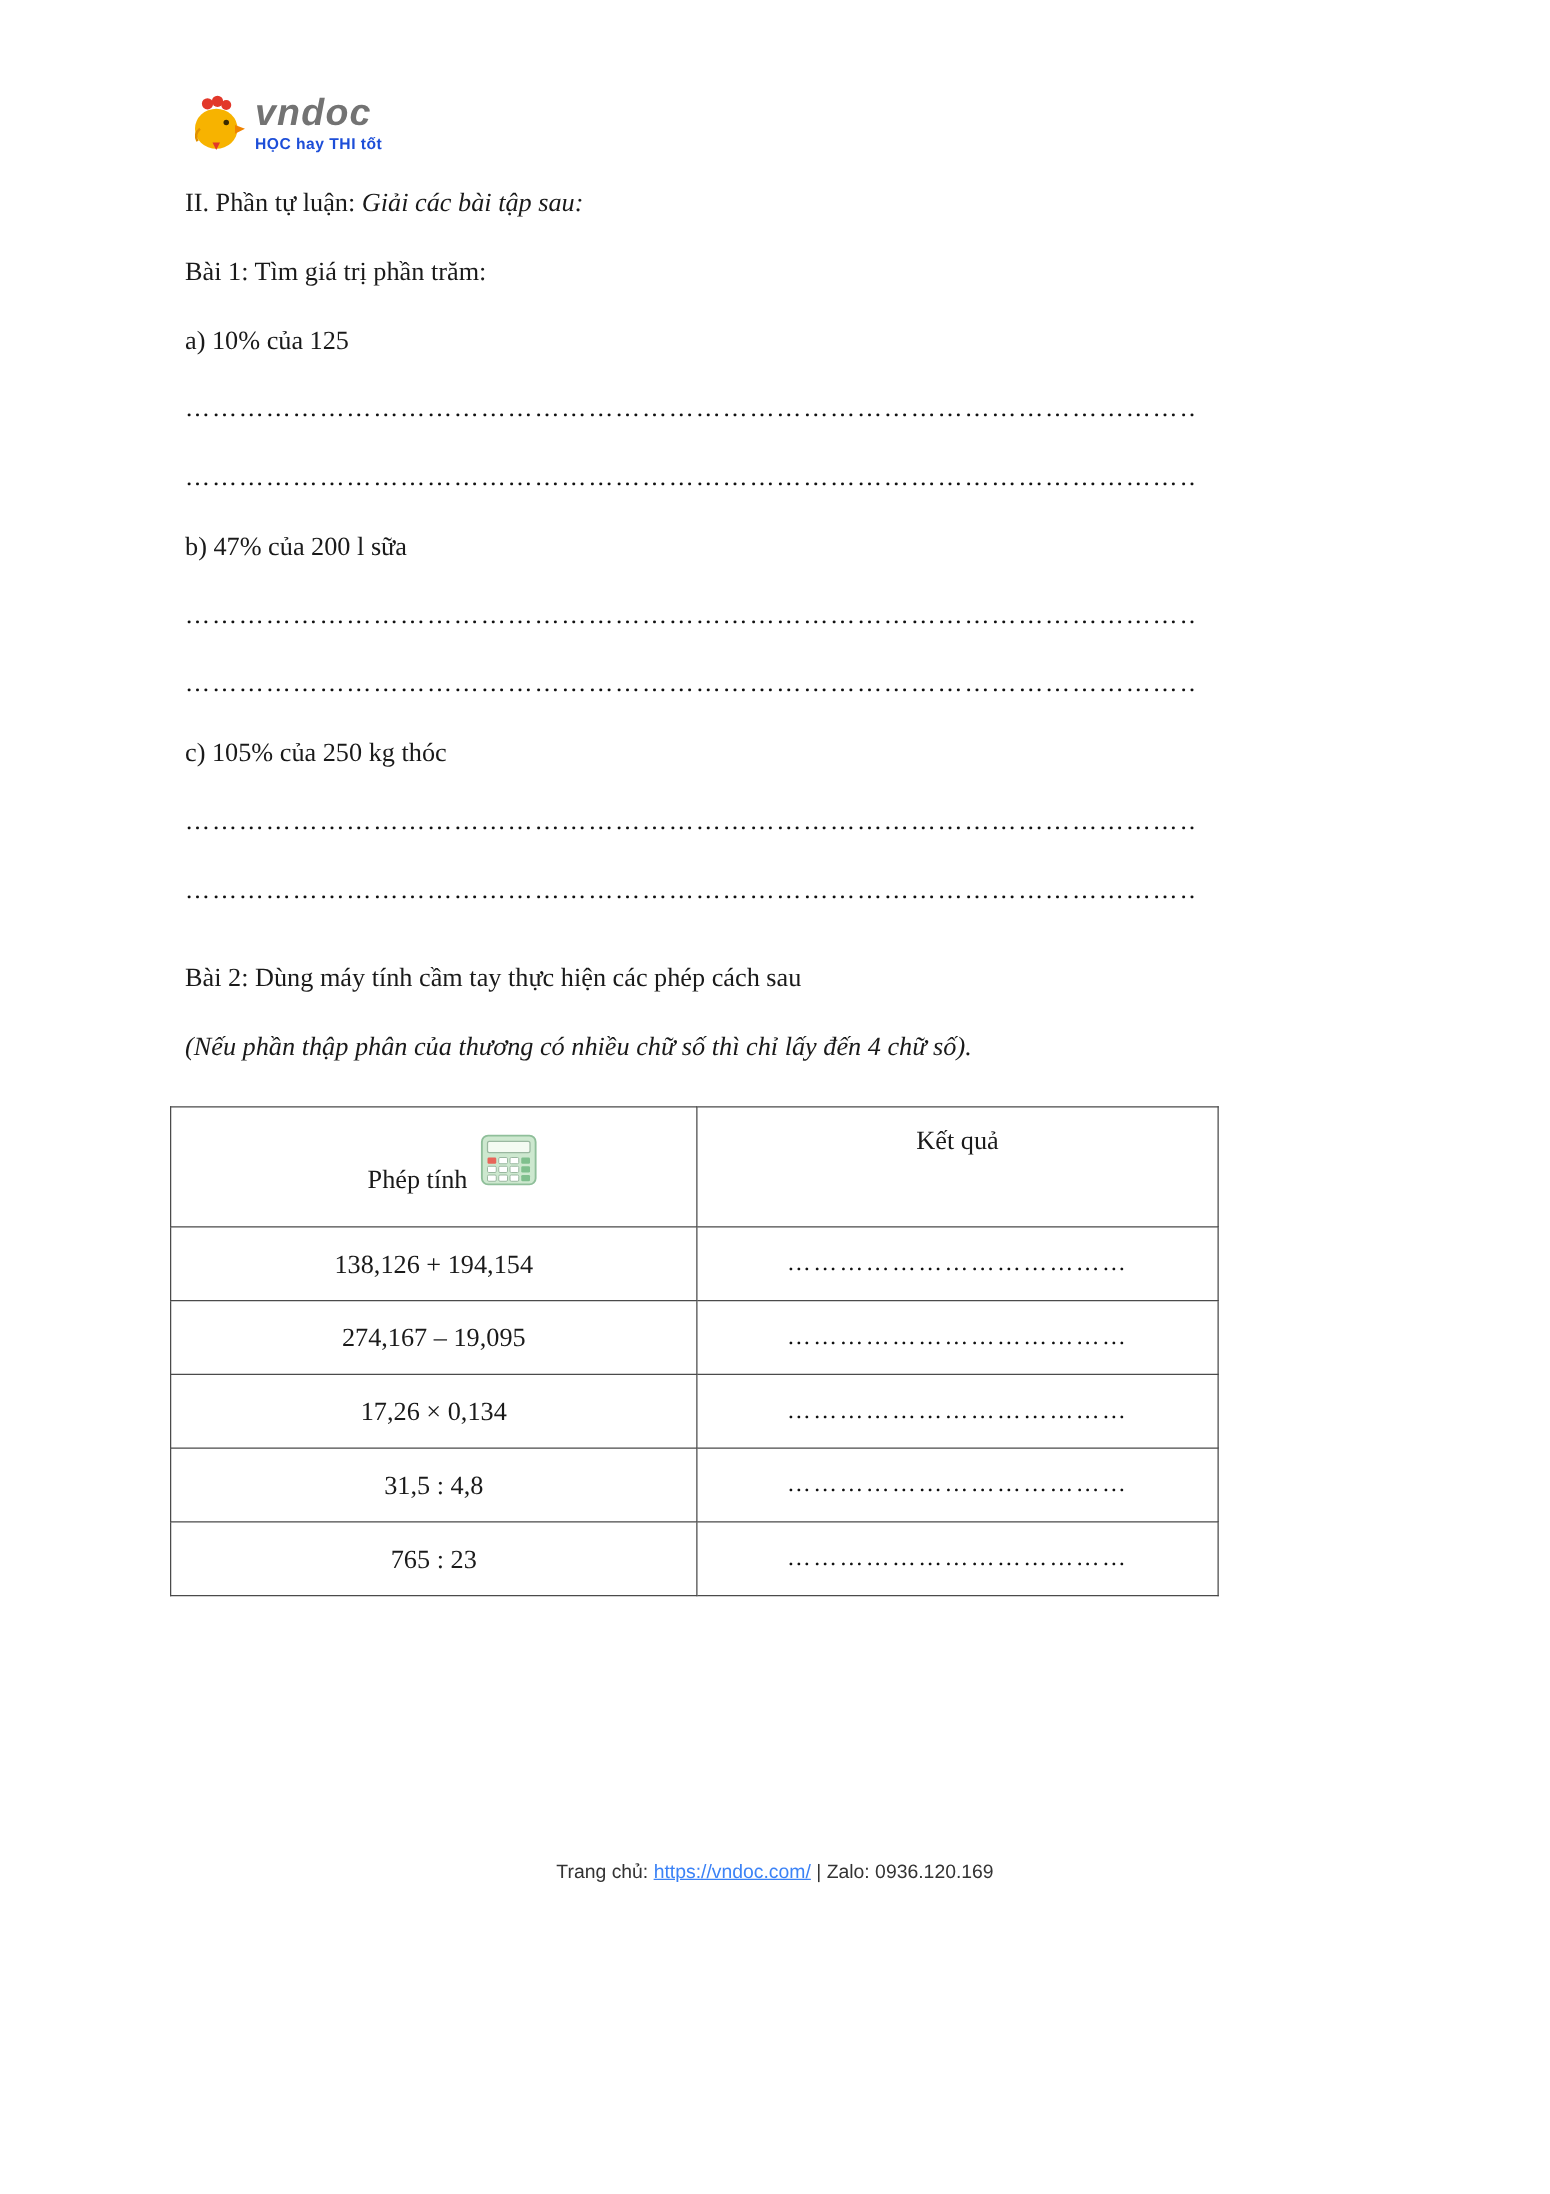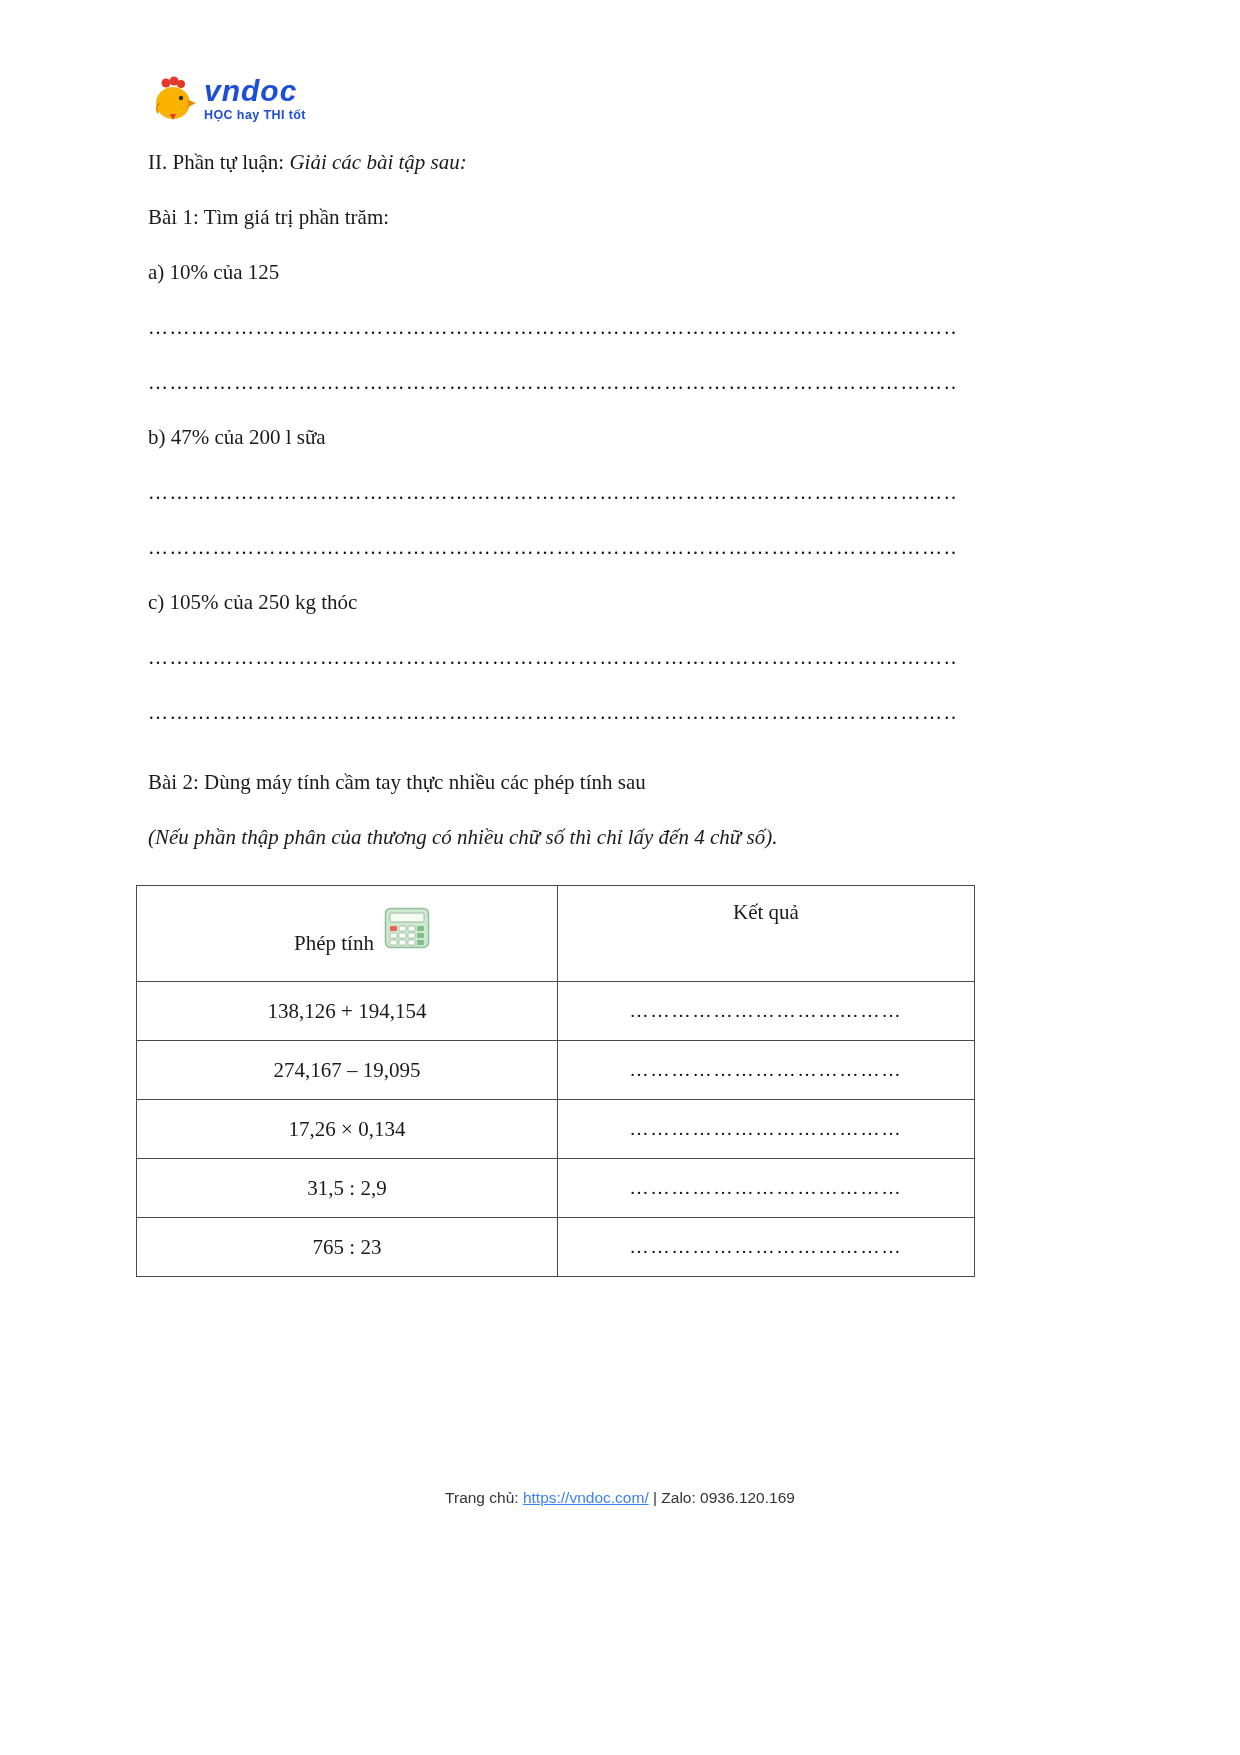--- a/index.html
+++ b/index.html
@@ -14,21 +14,21 @@
     overflow: hidden;
   }
   .content { padding: 72px 148px 0 148px; }
 
   
   .logo { display: flex; align-items: center; gap: 6px; height: 54px; margin-bottom: 24px; }
   .logo-texts { display: flex; flex-direction: column; line-height: 1; }
   .brand {
     font-family: "Liberation Sans", sans-serif;
     font-weight: bold; font-style: italic;
-    font-size: 30px; color: #1d4ed8; letter-spacing: 1px;
+    font-size: 30px; color: #737373; letter-spacing: 1px;
   }
   .tagline {
     font-family: "Liberation Sans", sans-serif;
     font-weight: bold; font-size: 12.5px; color: #1d4ed8;
     margin-top: 3px; letter-spacing: 0.4px;
   }
 
   
   .p { font-size: 21px; line-height: 24px; margin: 0 0 31px 0; }
   .p .lbl { font-weight: normal; }
@@ -93,21 +93,21 @@
   <div class="dots-line">………………………………………………………………………………………………………………………………………………………………………………………………………………………………</div>
 
   <p class="p">b) 47% của 200 l sữa</p>
   <div class="dots-line">………………………………………………………………………………………………………………………………………………………………………………………………………………………………</div>
   <div class="dots-line">………………………………………………………………………………………………………………………………………………………………………………………………………………………………</div>
 
   <p class="p">c) 105% của 250 kg thóc</p>
   <div class="dots-line">………………………………………………………………………………………………………………………………………………………………………………………………………………………………</div>
   <div class="dots-line">………………………………………………………………………………………………………………………………………………………………………………………………………………………………</div>
 
-  <p class="p bai2-heading"><b class="lbl">Bài 2: </b><span>Dùng máy tính cầm tay thực nhiều các phép tính sau</span></p>
+  <p class="p bai2-heading"><b class="lbl">Bài 2: </b><span>Dùng máy tính cầm tay thực hiện các phép cách sau</span></p>
   <p class="p it note">(Nếu phần thập phân của thương có nhiều chữ số thì chỉ lấy đến 4 chữ số).</p>
 
   <table class="calc-table">
     <tbody>
         <tr>
       <th class="col-phep">
         <div class="phep-head">
           <span class="phep-label">Phép tính</span>
           <svg width="46" height="42" viewBox="0 0 46 42" aria-hidden="true">
             <rect x="1.5" y="1.5" width="43" height="39" rx="5" fill="#cde8cf" stroke="#8fbf9a" stroke-width="1.5"></rect>
@@ -135,21 +135,21 @@
     </tr>
     <tr>
       <td>274,167 – 19,095</td>
       <td class="result">…………………………………</td>
     </tr>
     <tr>
       <td>17,26 × 0,134</td>
       <td class="result">…………………………………</td>
     </tr>
     <tr>
-      <td>31,5 : 2,9</td>
+      <td>31,5 : 4,8</td>
       <td class="result">…………………………………</td>
     </tr>
     <tr>
       <td>765 : 23</td>
       <td class="result">…………………………………</td>
     </tr>
   </tbody>
     </table>
 
 

